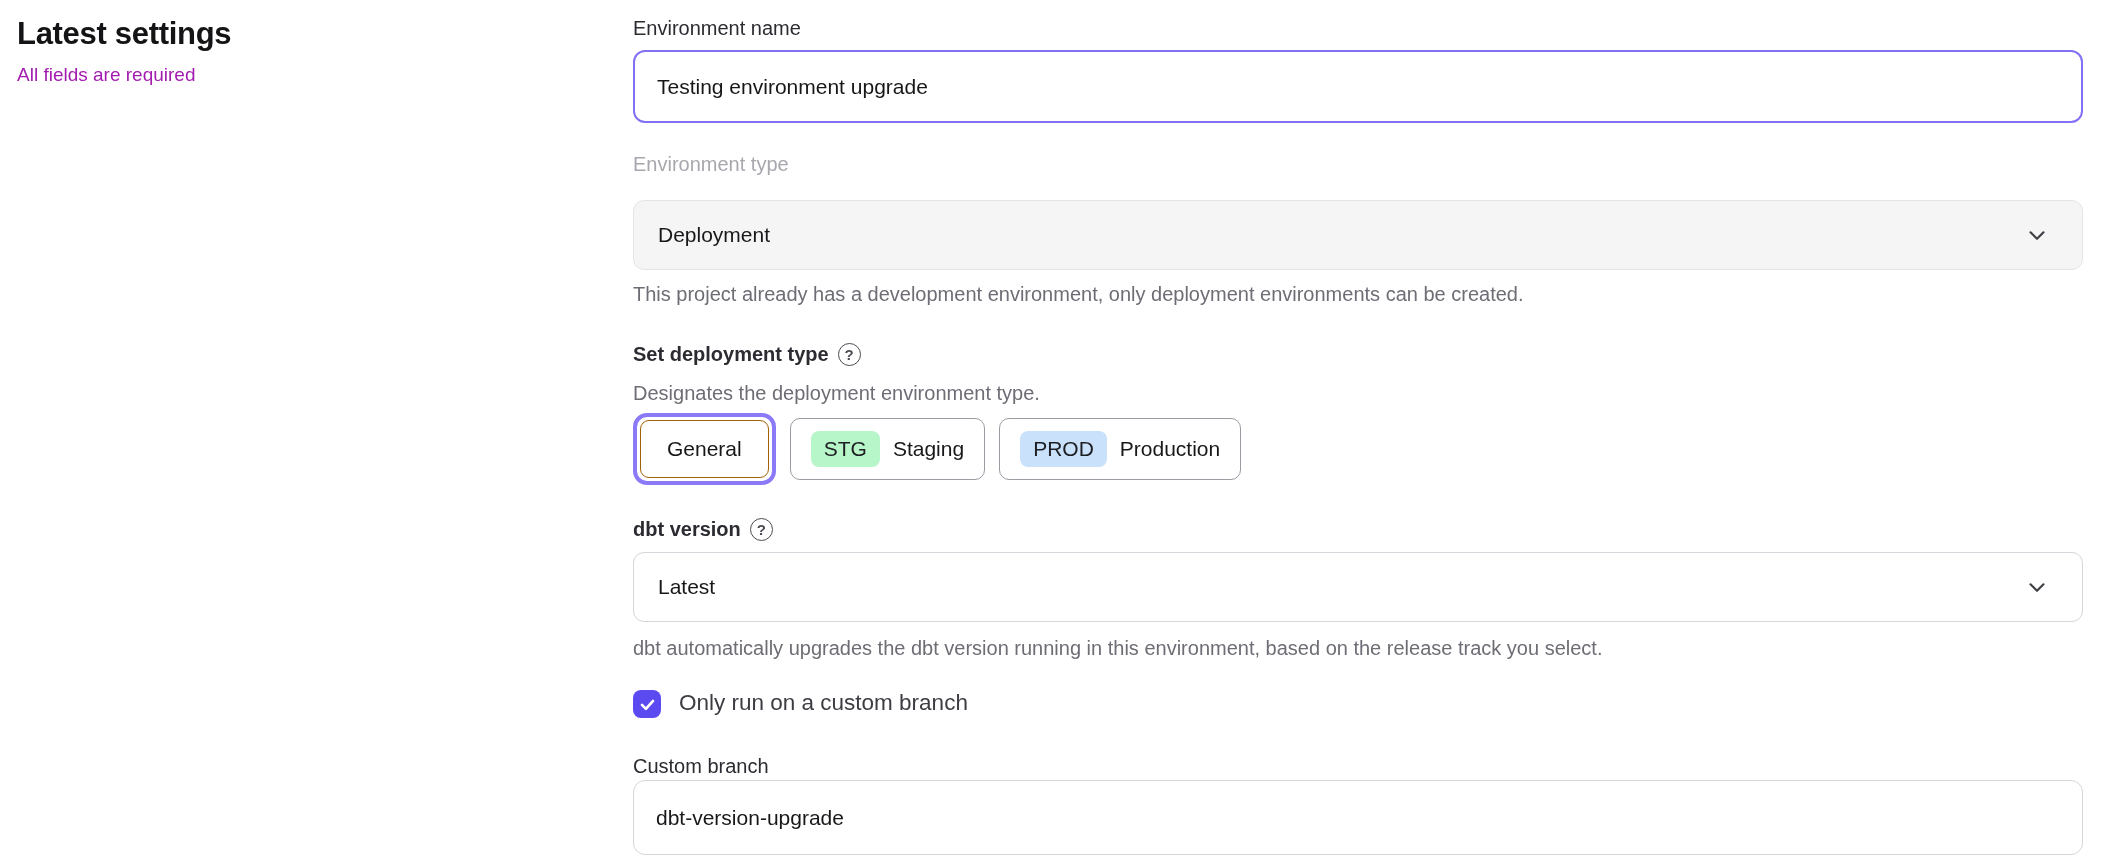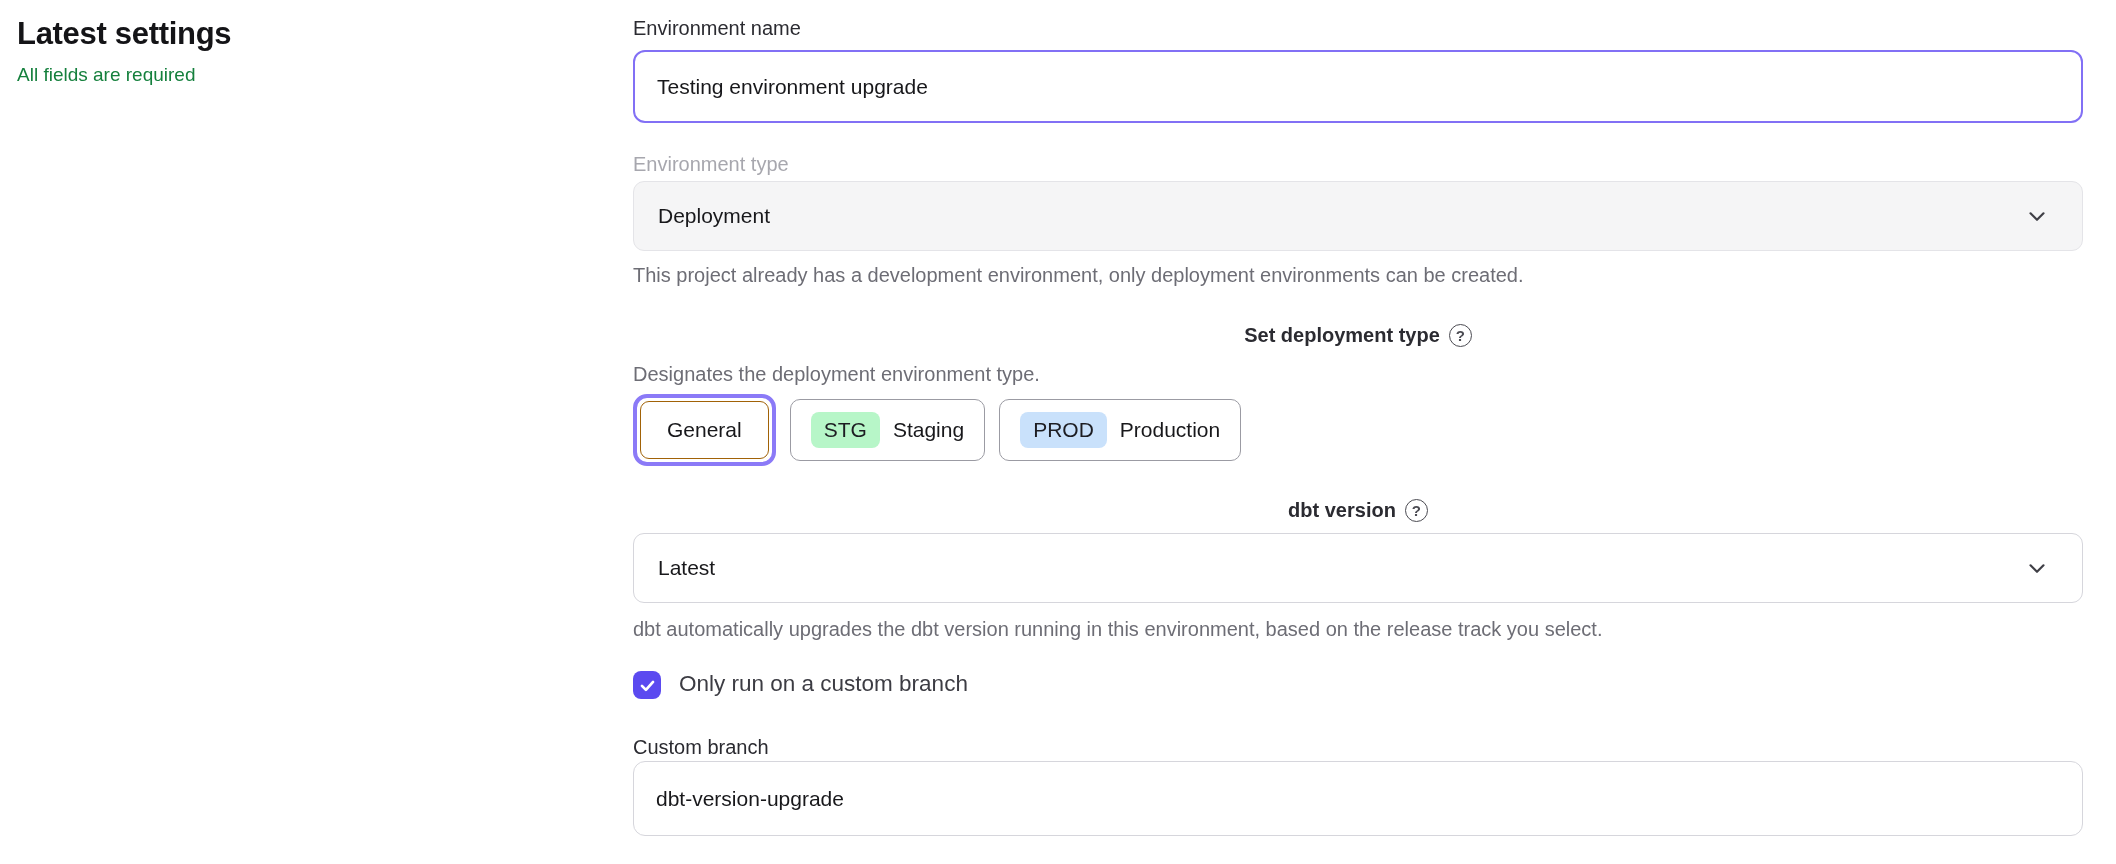--- a/index.html
+++ b/index.html
@@ -7,31 +7,31 @@
     width: 2116px; height: 864px;
     background: #ffffff;
     font-family: "Liberation Sans", "DejaVu Sans", sans-serif;
     color: #18181b;
     overflow: hidden;
     position: relative;
   }
   
   .left-col { position: absolute; left: 17px; top: 16px; width: 600px; }
   .page-title { font-size: 31px; font-weight: 700; color: #141417; letter-spacing: -0.3px; }
-  .page-subtitle { margin-top: 12px; font-size: 19px; color: #15803d; }
+  .page-subtitle { margin-top: 12px; font-size: 19px; color: #a21caf; }
 
   
   .form-col { position: absolute; left: 633px; top: 0; width: 1450px; }
 
   .field-label { font-size: 20px; line-height: 28px; font-weight: 500; color: #2b2b31; }
   .field-label.strong { font-weight: 600; }
   .field-label.disabled { color: #a7a7ae; }
   .helper-text { font-size: 20px; line-height: 28px; color: #6d6d75; }
 
-  .label-row { display: flex; align-items: center; gap: 9px; justify-content: center; }
+  .label-row { display: flex; align-items: center; gap: 9px; }
   .help-icon {
     width: 23px; height: 23px; border: 1.7px solid #4b4b52; border-radius: 50%;
     display: inline-flex; align-items: center; justify-content: center;
     font-size: 15px; font-weight: 600; color: #4b4b52; line-height: 1;
     cursor: pointer; flex: 0 0 auto;
   }
 
   .text-input {
     width: 100%; height: 73px; border-radius: 12px; background: #ffffff;
     border: 1px solid #d6d6dc; font-size: 21px; color: #18181b;
@@ -68,21 +68,21 @@
   .checkbox {
     width: 28px; height: 28px; border-radius: 8px; background: #5b4af0;
     display: flex; align-items: center; justify-content: center; flex: 0 0 auto;
   }
   .checkbox-label { font-size: 22.5px; color: #3c3c43; font-weight: 500; }
 
   
   .mt-label1   { margin-top: 14px; }
   .mt-input1   { margin-top: 8px; }
   .mt-label2   { margin-top: 27px; }
-  .mt-select1  { margin-top: 3px; }
+  .mt-select1  { margin-top: 22px; }
   .mt-helper1  { margin-top: 10px; }
   .mt-label3   { margin-top: 32px; }
   .mt-sub3     { margin-top: 11px; }
   .mt-label4   { margin-top: 30px; }
   .mt-select2  { margin-top: 9px; }
   .mt-helper2  { margin-top: 12px; }
   .mt-check    { margin-top: 28px; }
   .mt-label5   { margin-top: 34px; }
 </style>
 </head>

